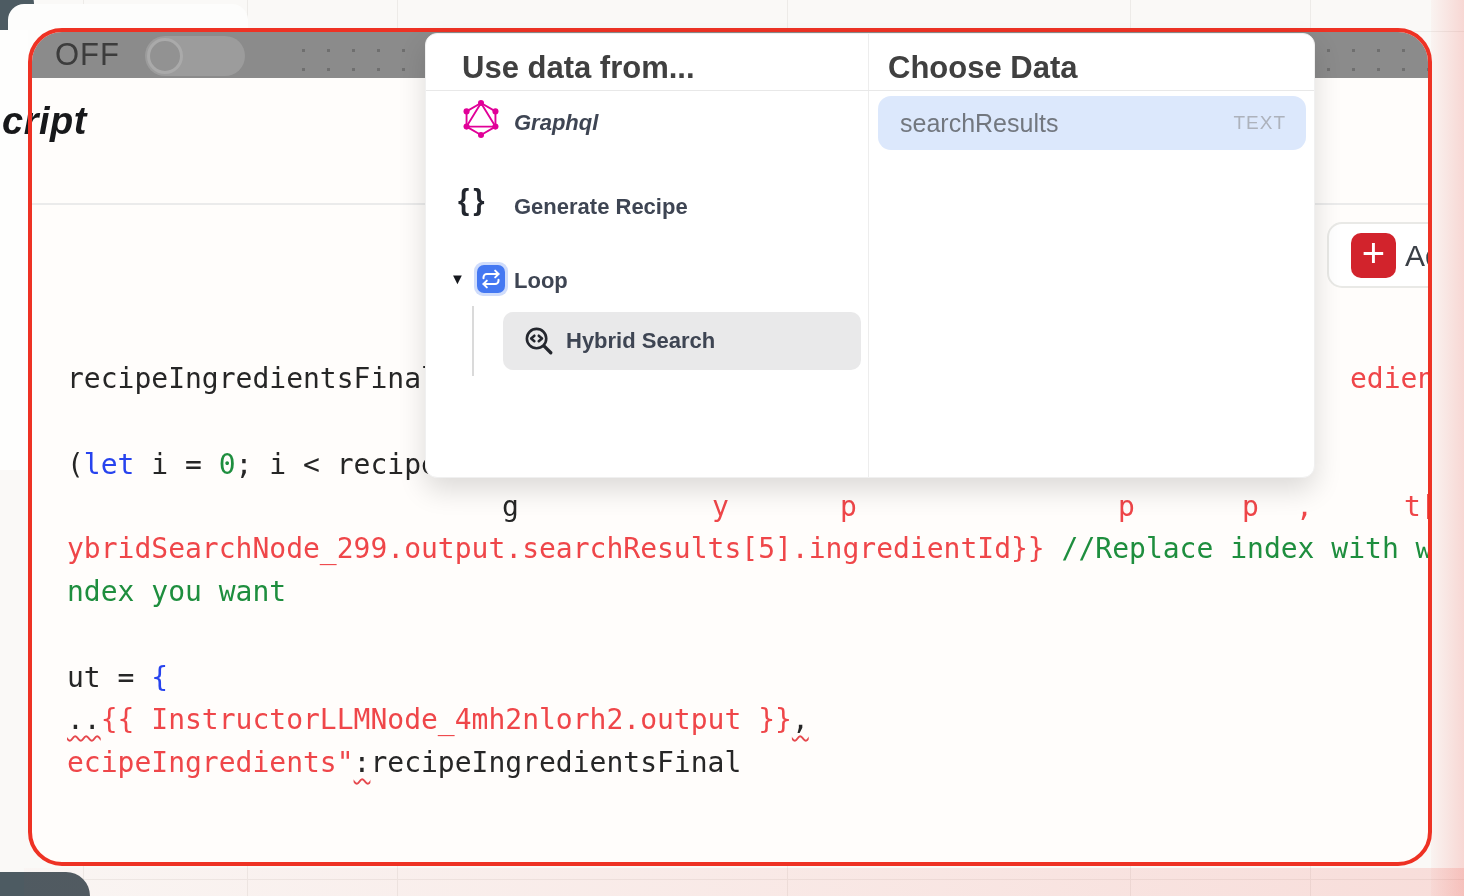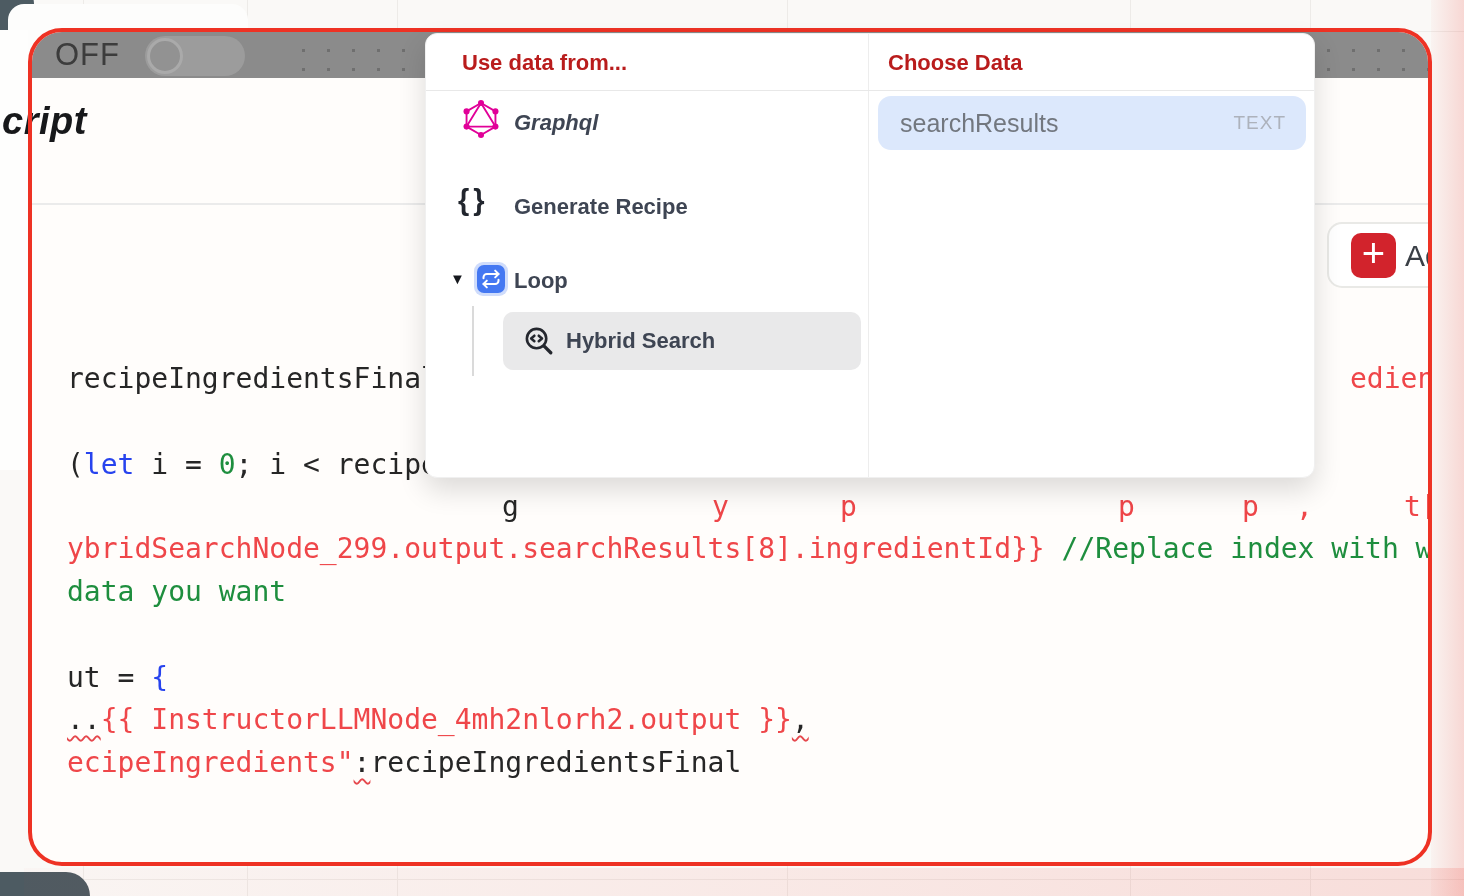--- a/index.html
+++ b/index.html
@@ -58,21 +58,21 @@
   .c-red   { color:#ef4649; }
   .c-green { color:#1e8e3e; }
   .c-blue  { color:#2743ee; }
   .sq { text-decoration:underline wavy #e5484d 2px; text-underline-offset:6px; }
 
   
   #popover { left:425px; top:33px; width:890px; height:445px; background:#ffffff;
              border:1px solid #f0f0f0; border-radius:12px; z-index:8;
              box-shadow:0 12px 28px rgba(0,0,0,0.14); }
   #pop-col-divider { position:absolute; left:442px; top:0; width:1px; height:100%; background:#ededed; }
-  .pop-header { position:absolute; top:16px; font-size:22px; font-weight:700; color:#b91c1c; }
+  .pop-header { position:absolute; top:16px; font-size:31px; font-weight:700; color:#404040; }
   #hdr-left { left:36px; }
   #hdr-right { left:462px; }
   #pop-header-line { position:absolute; left:0; top:56px; width:100%; height:1px; background:#e8e8e8; }
 
   .src-label { position:absolute; font-size:22px; font-weight:700; color:#3e4553; }
   #gql-icon { position:absolute; left:36px; top:66px; width:38px; height:38px; }
   #lbl-graphql { left:88px; top:76px;font-style:italic; }
   #braces-icon { position:absolute; left:32px; top:150px; font-size:29px; font-weight:600;
                  color:#22262e; letter-spacing:-2px; }
   #lbl-generate { left:88px; top:160px; }
@@ -144,22 +144,22 @@
       <div class="codeline" style="left: 35px; top: 330px;"><span class="c-black">recipeIngredientsFinal</span></div>
       <div class="codeline" style="left: 1318px; top: 330px;"><span class="c-red">edients</span></div>
       <div class="codeline" style="left: 35px; top: 416px;"><span class="c-black">(</span><span class="c-blue">let</span><span class="c-black"> i = </span><span class="c-green">0</span><span class="c-black">; i &lt; recipe</span></div>
       <div class="codeline" style="left: 470px; top: 458px;"><span class="c-black">g</span></div>
       <div class="codeline" style="left: 680px; top: 458px;"><span class="c-red">y</span></div>
       <div class="codeline" style="left: 808px; top: 458px;"><span class="c-red">p</span></div>
       <div class="codeline" style="left: 1086px; top: 458px;"><span class="c-red">p</span></div>
       <div class="codeline" style="left: 1210px; top: 458px;"><span class="c-red">p</span></div>
       <div class="codeline" style="left: 1264px; top: 458px;"><span class="c-red">,</span></div>
       <div class="codeline" style="left: 1372px; top: 458px;"><span class="c-red">t[i].</span></div>
-      <div class="codeline" style="left: 35px; top: 500px;"><span class="c-red">ybridSearchNode_299.output.searchResults[8].ingredientId}}</span><span class="c-green"> //Replace index with wha</span></div>
-      <div class="codeline" style="left: 35px; top: 543px;"><span class="c-green">data you want</span></div>
+      <div class="codeline" style="left: 35px; top: 500px;"><span class="c-red">ybridSearchNode_299.output.searchResults[5].ingredientId}}</span><span class="c-green"> //Replace index with wha</span></div>
+      <div class="codeline" style="left: 35px; top: 543px;"><span class="c-green">ndex you want</span></div>
       <div class="codeline" style="left: 35px; top: 629px;"><span class="c-black">ut = </span><span class="c-blue">{</span></div>
       <div class="codeline" style="left: 35px; top: 671px;"><span class="c-black sq">..</span><span class="c-red">{{ InstructorLLMNode_4mh2nlorh2.output }}</span><span class="c-black sq">,</span></div>
       <div class="codeline" style="left: 35px; top: 714px;"><span class="c-red">ecipeIngredients"</span><span class="c-black sq">:</span><span class="c-black">recipeIngredientsFinal</span></div>
     </div>
 </div>
 
 <div id="frame-border" class="abs"></div>
 
 <div id="popover" class="abs">
   <div id="pop-col-divider"></div>

